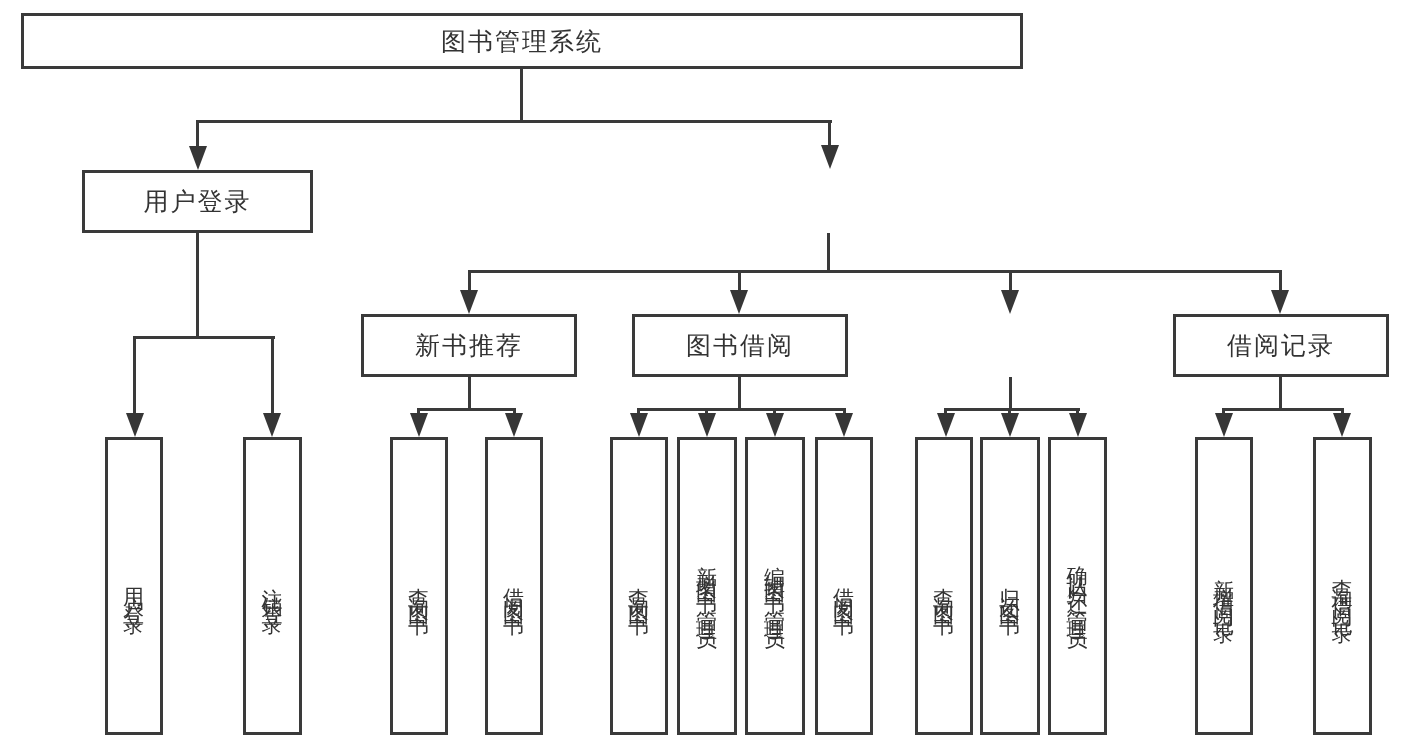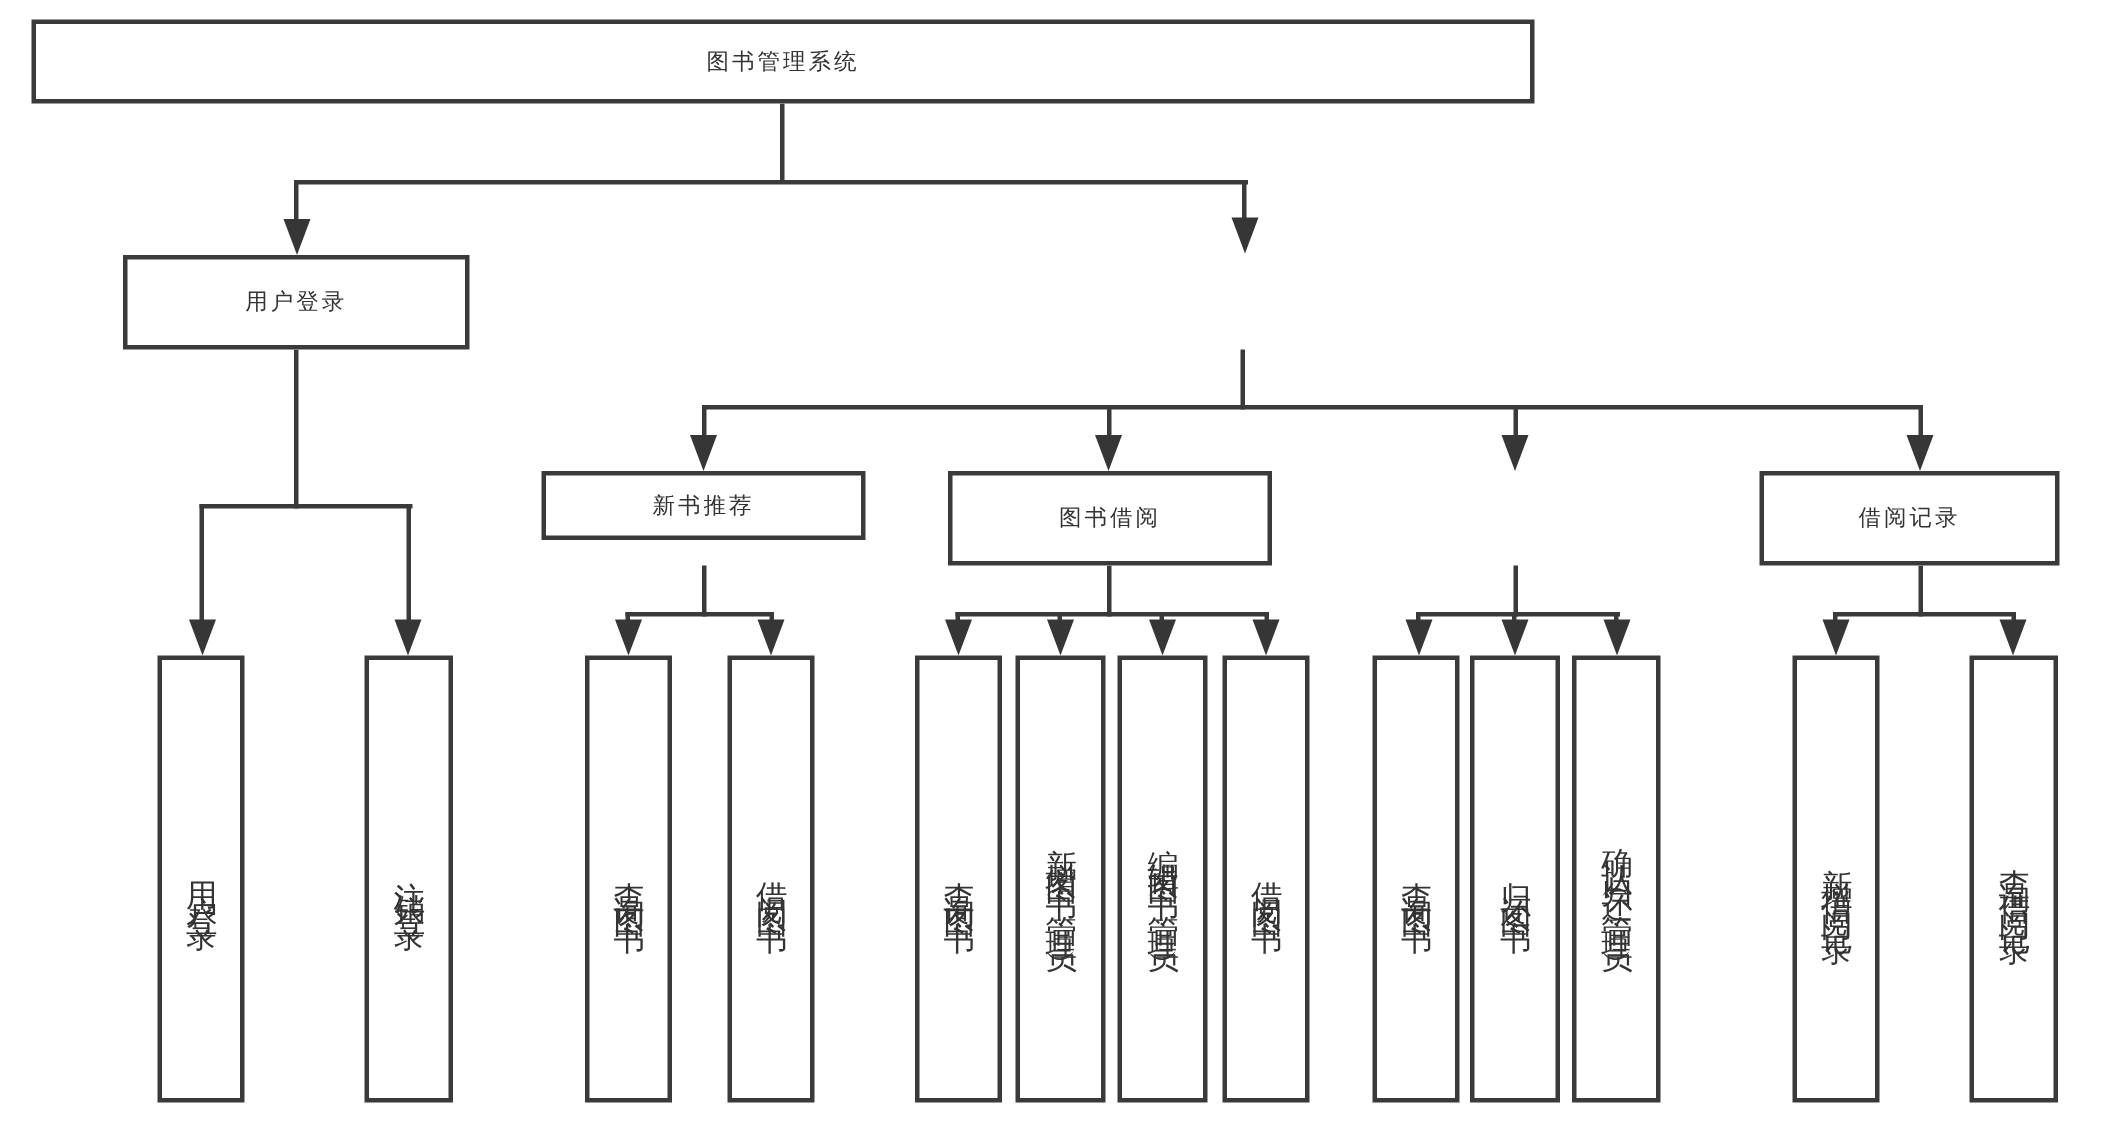--- a/index.html
+++ b/index.html
@@ -4,21 +4,21 @@
 <style>
   html,body{margin:0;padding:0;background:#ffffff;}
   .stage{
     position:relative;width:1405px;height:747px;background:#ffffff;
     font-family:"Liberation Sans",sans-serif;overflow:hidden;
   }
   .box{
     position:absolute;box-sizing:border-box;background:#ffffff;
     border:3px solid #3a3a3a;color:#333333;
     display:flex;align-items:center;justify-content:center;
-    font-size:15px;letter-spacing:2px;text-align:center;line-height:1;
+    font-size:25px;letter-spacing:2px;text-align:center;line-height:1;
   }
   .vbox{
     writing-mode:vertical-rl;text-orientation:mixed;
     font-size:21px;letter-spacing:9px;padding-top:6px;
   }
   .hline{position:absolute;height:3px;background:#3a3a3a;}
   .vline{position:absolute;width:3px;background:#3a3a3a;}
   .arr{
     position:absolute;width:0;height:0;
     border-left:9px solid transparent;border-right:9px solid transparent;
@@ -90,23 +90,23 @@
   <div class="hline" style="left:1222px;top:408px;width:122px"></div>
   <div class="vline" style="left:1222px;top:408px;height:8px"></div>
   <div class="arr" style="left:1215px;top:413px"></div>
   <div class="vline" style="left:1341px;top:408px;height:8px"></div>
   <div class="arr" style="left:1333px;top:413px"></div>
 
   <div class="box" style="left:21px;top:13px;width:1002px;height:56px">图书管理系统</div>
 
   <div class="box" style="left:82px;top:170px;width:231px;height:63px">用户登录</div>
 
-  <div class="box" style="left:361px;top:314px;width:216px;height:46px">新书推荐</div>
+  <div class="box" style="left:361px;top:314px;width:216px;height:63px">新书推荐</div>
   <div class="box" style="left:632px;top:314px;width:216px;height:63px">图书借阅</div>
-  <div class="box" style="left:1173px;top:314px;width:200px;height:63px">借阅记录</div>
+  <div class="box" style="left:1173px;top:314px;width:216px;height:63px">借阅记录</div>
 
   <div class="box vbox" style="left:105px;top:437px;width:58px;height:298px">用户登录</div>
   <div class="box vbox" style="left:243px;top:437px;width:59px;height:298px">注销登录</div>
 
   <div class="box vbox" style="left:390px;top:437px;width:58px;height:298px">查询图书</div>
   <div class="box vbox" style="left:485px;top:437px;width:58px;height:298px">借阅图书</div>
 
   <div class="box vbox" style="left:610px;top:437px;width:58px;height:298px">查询图书</div>
   <div class="box vbox" style="left:677px;top:437px;width:60px;height:298px">新增图书（管理员）</div>
   <div class="box vbox" style="left:745px;top:437px;width:60px;height:298px">编辑图书（管理员）</div>

